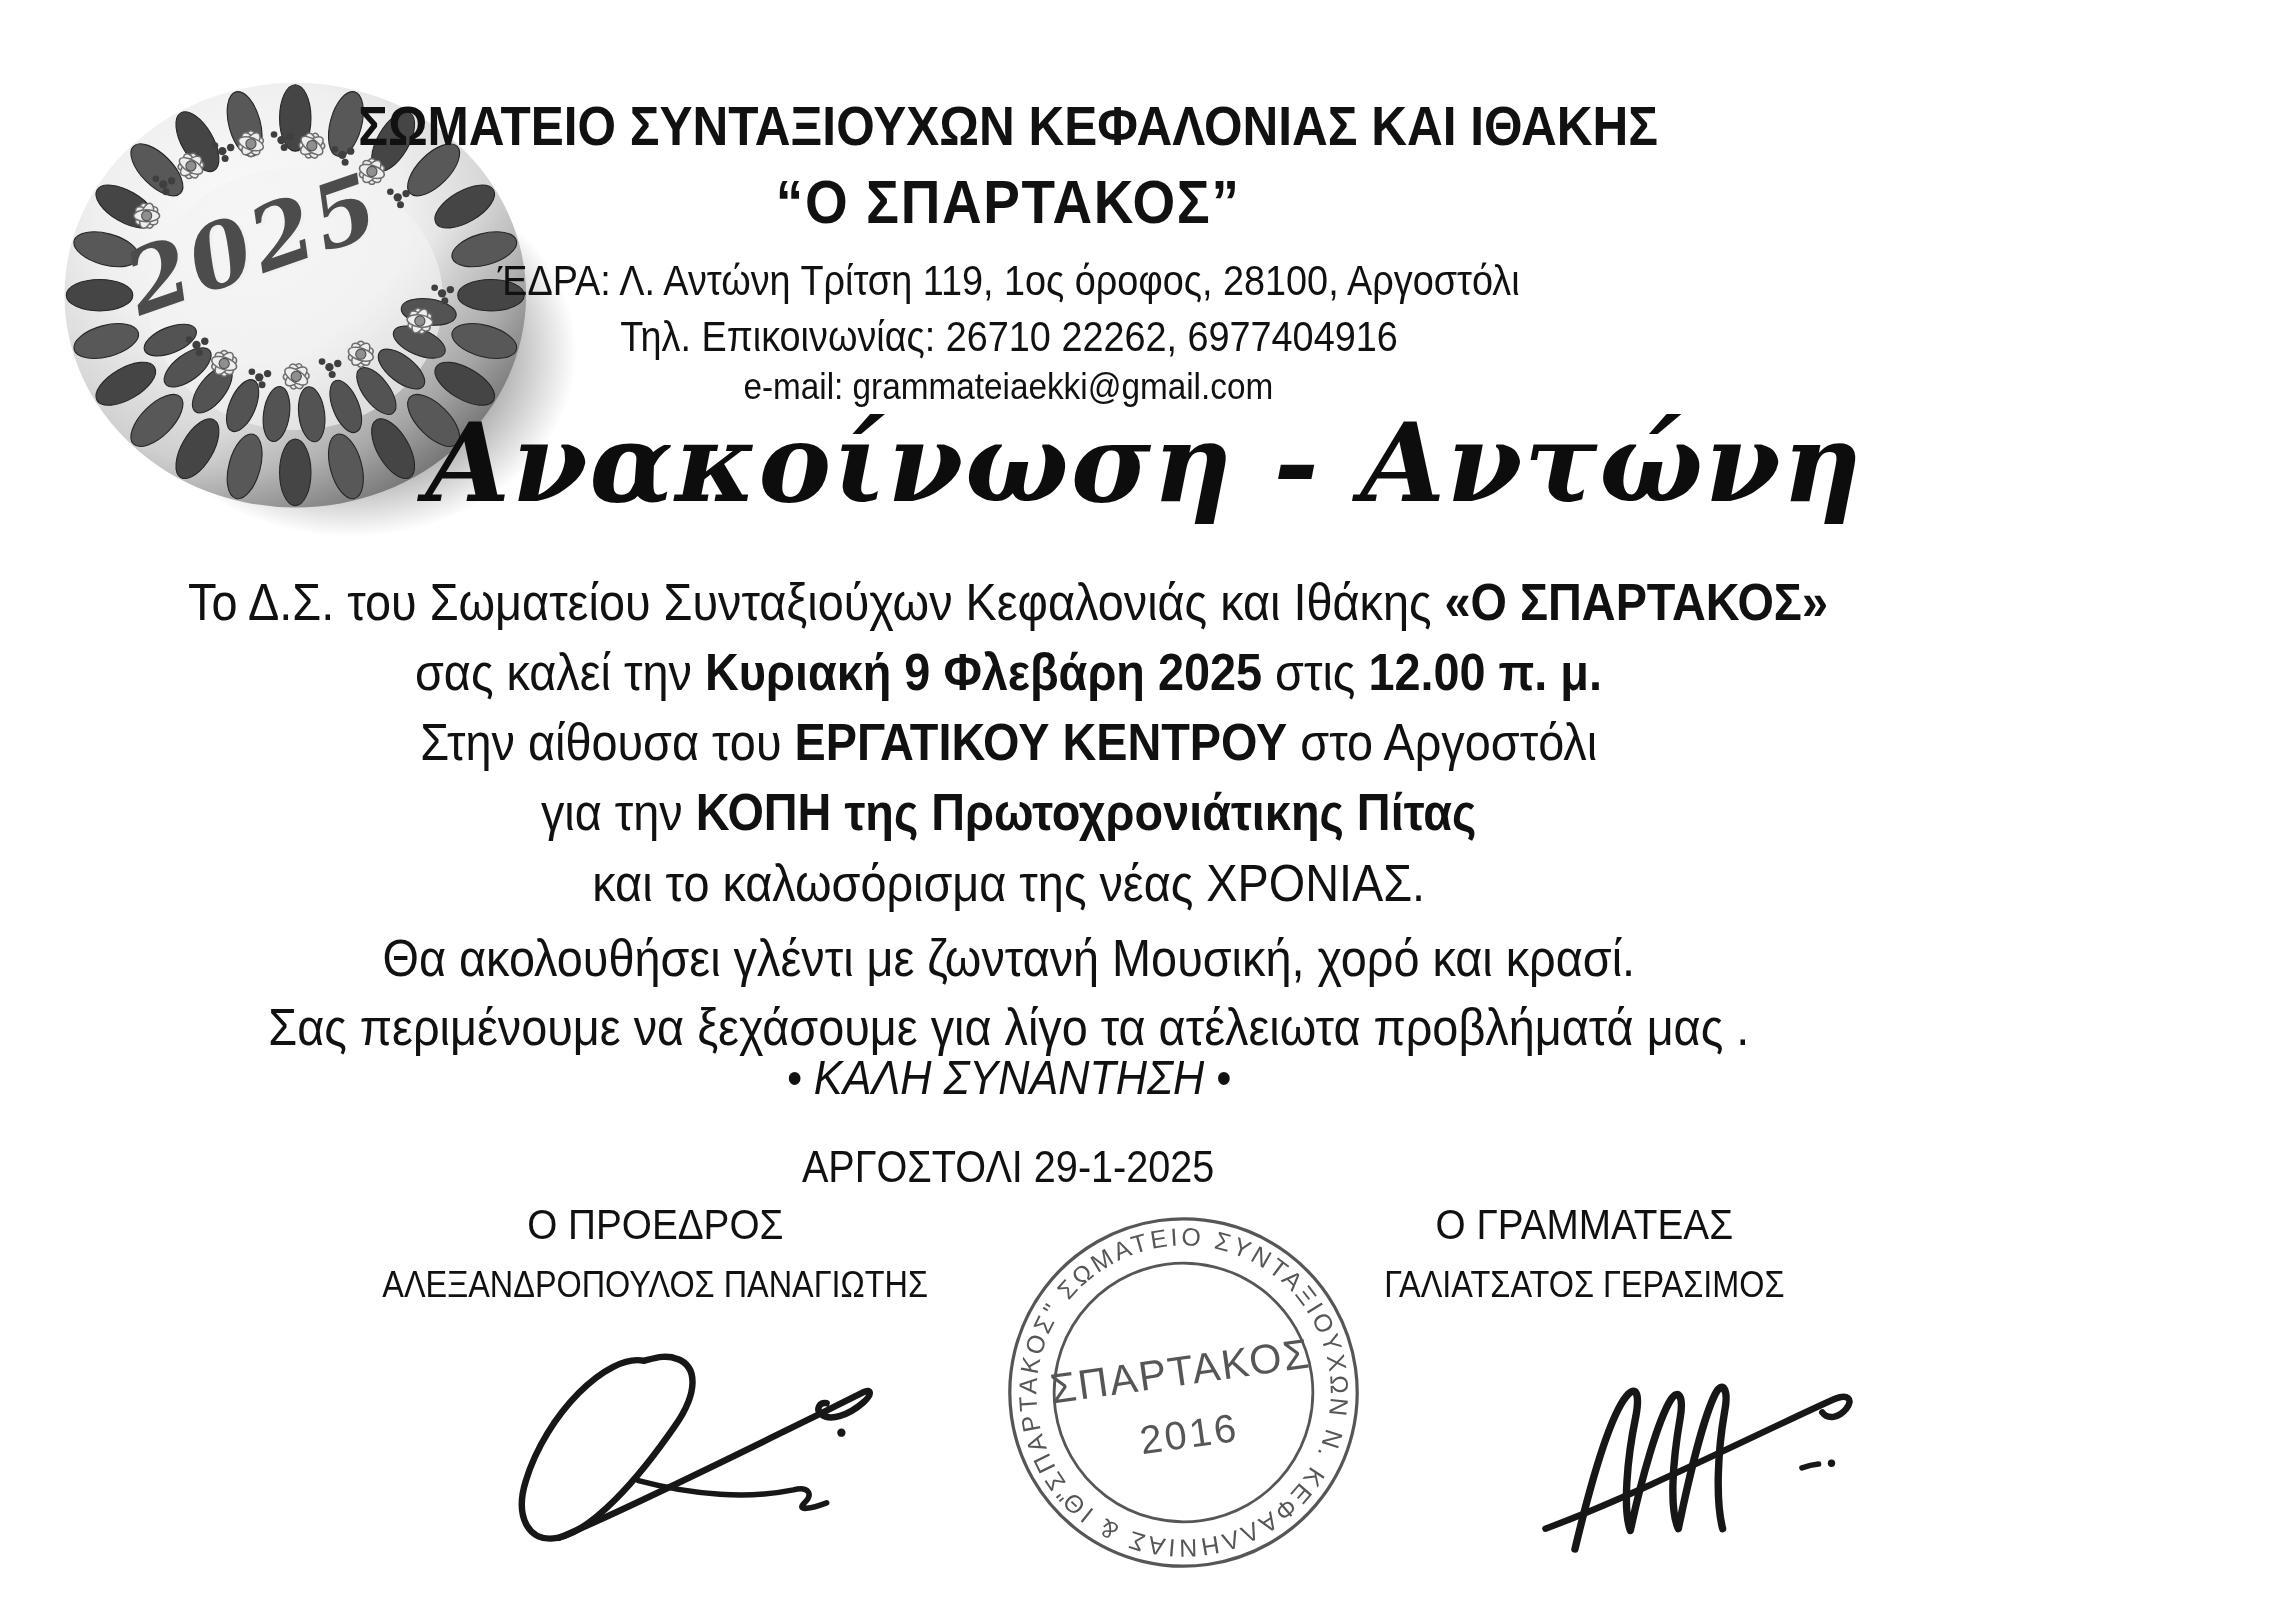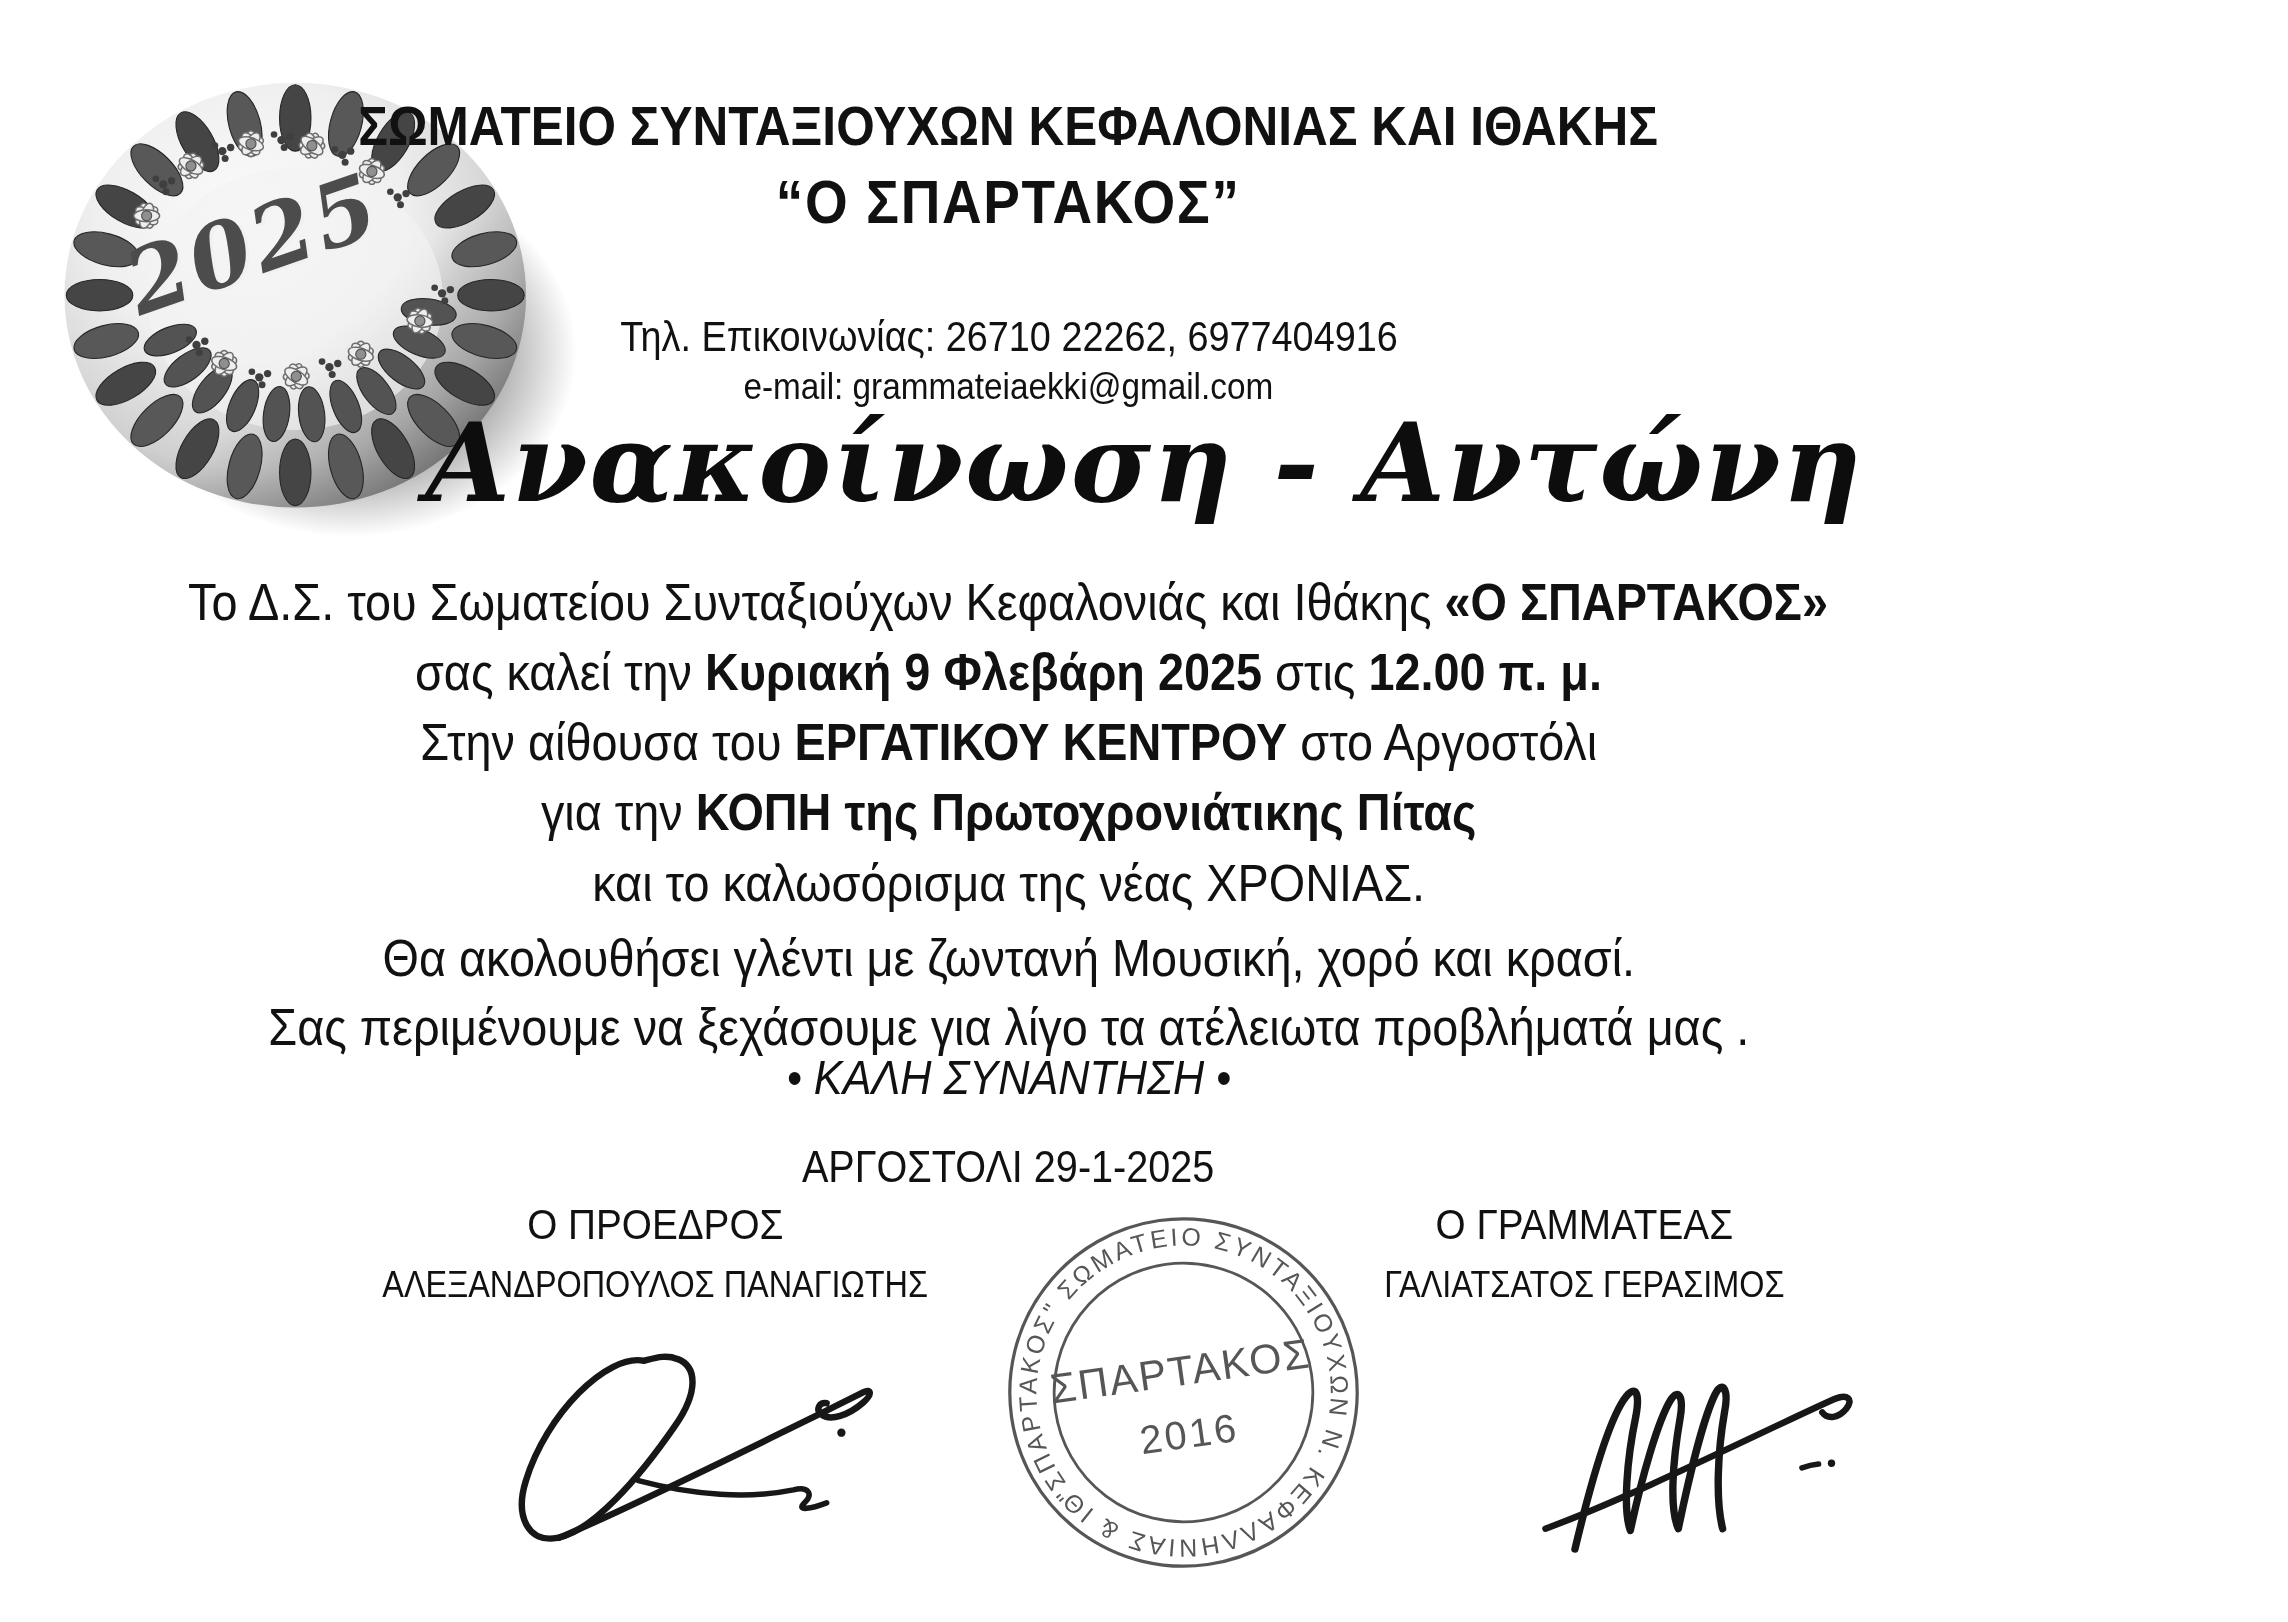--- a/index.html
+++ b/index.html
@@ -144,20 +144,21 @@
       <use href="#dots" x="396" y="152"></use>
         <use href="#dots" x="322" y="336"></use>
       <use href="#dots" x="246" y="347"></use>
         <use href="#dots" x="178" y="312"></use>
       <use href="#dots" x="444" y="256"></use>
     </g>
   </svg>
 
   <div class="line org-name"><span class="cond">ΣΩΜΑΤΕΙΟ ΣΥΝΤΑΞΙΟΥΧΩΝ ΚΕΦΑΛΟΝΙΑΣ ΚΑΙ ΙΘΑΚΗΣ</span></div>
   <div class="line org-alias"><span class="cond">“Ο ΣΠΑΡΤΑΚΟΣ”</span></div>
+  <div class="line org-addr"><span class="cond">ΈΔΡΑ: Λ. Αντώνη Τρίτση 119, 1ος όροφος, 28100, Αργοστόλι</span></div>
   <div class="line org-phone"><span class="cond">Τηλ. Επικοινωνίας: 26710 22262, 6977404916</span></div>
   <div class="line org-email"><span class="cond">e-mail: grammateiaekki@gmail.com</span></div>
 
   <div class="script-title">Ανακοίνωση - Αντώνη</div>
 
   <div class="line bline" style="top:574px"><span class="cond"><span>Το Δ.Σ. του Σωματείου Συνταξιούχων Κεφαλονιάς και Ιθάκης </span><span class="b">«Ο ΣΠΑΡΤΑΚΟΣ»</span></span></div>
   <div class="line bline" style="top:644px"><span class="cond"><span>σας καλεί την </span><span class="b">Κυριακή 9 Φλεβάρη 2025</span><span> στις </span><span class="b">12.00 π. μ.</span></span></div>
   <div class="line bline" style="top:714px"><span class="cond"><span>Στην αίθουσα του </span><span class="b">ΕΡΓΑΤΙΚΟΥ ΚΕΝΤΡΟΥ</span><span> στο Αργοστόλι</span></span></div>
   <div class="line bline" style="top:784px"><span class="cond"><span>για την </span><span class="b">ΚΟΠΗ της Πρωτοχρονιάτικης Πίτας</span></span></div>
   <div class="line bline" style="top:855px"><span class="cond"><span>και το καλωσόρισμα της νέας ΧΡΟΝΙΑΣ.</span></span></div>

